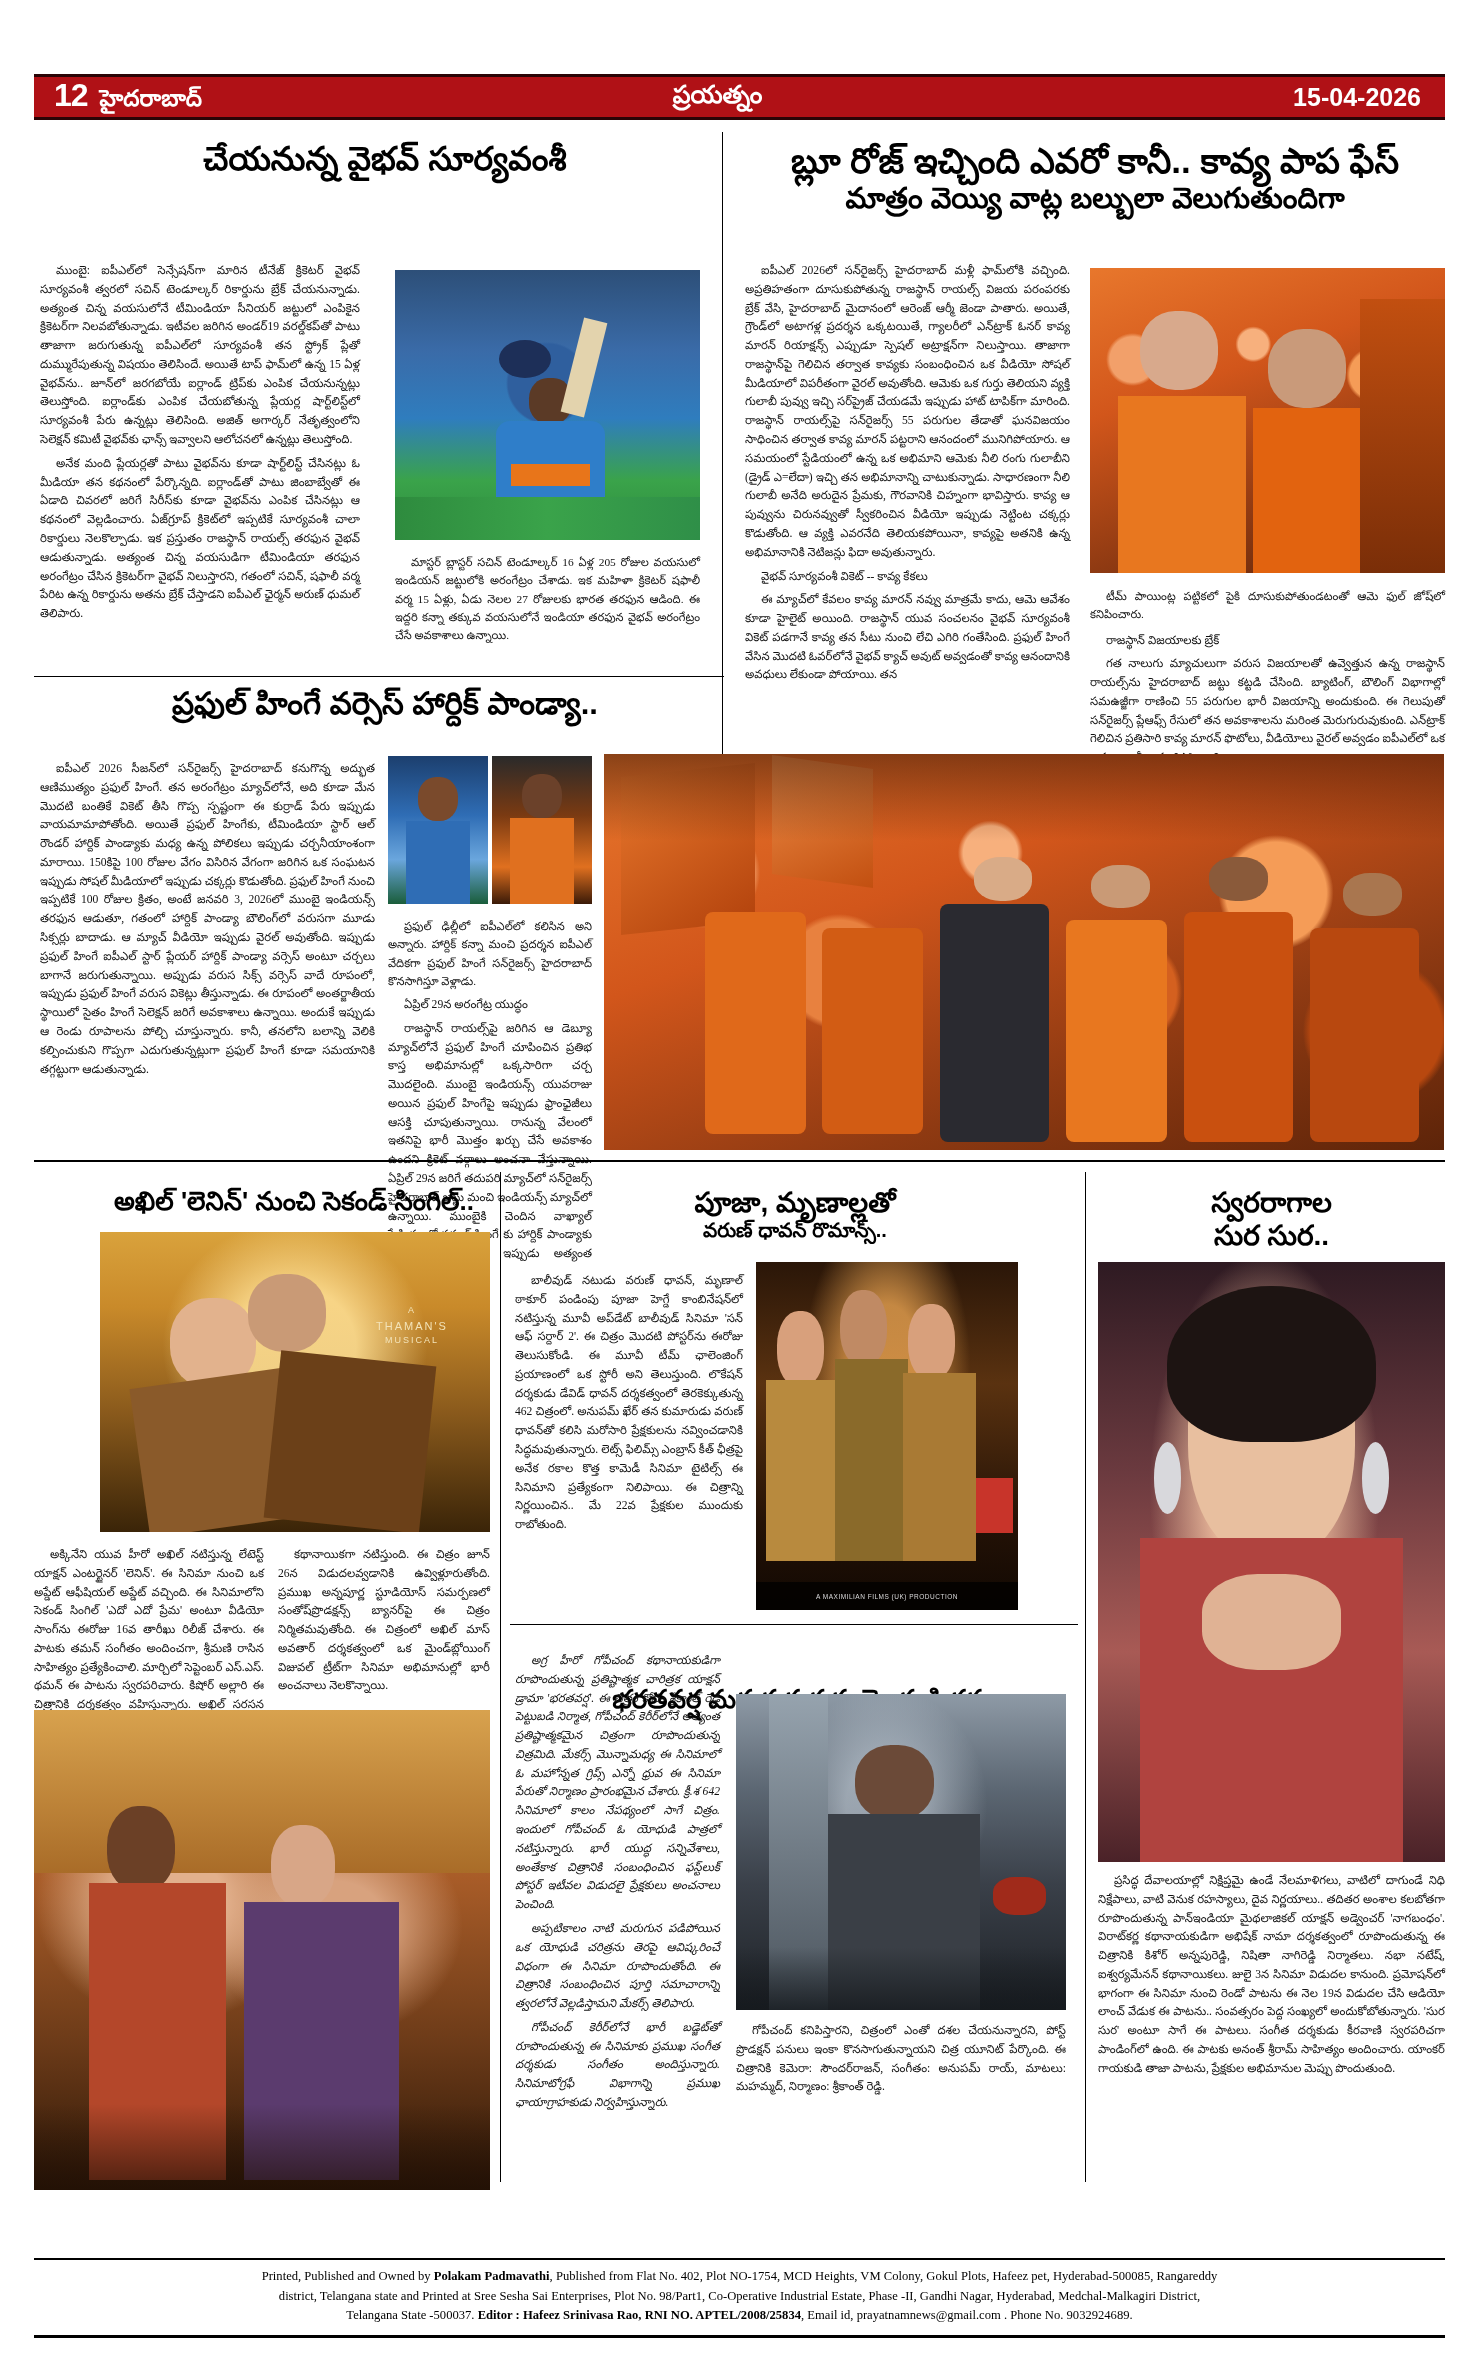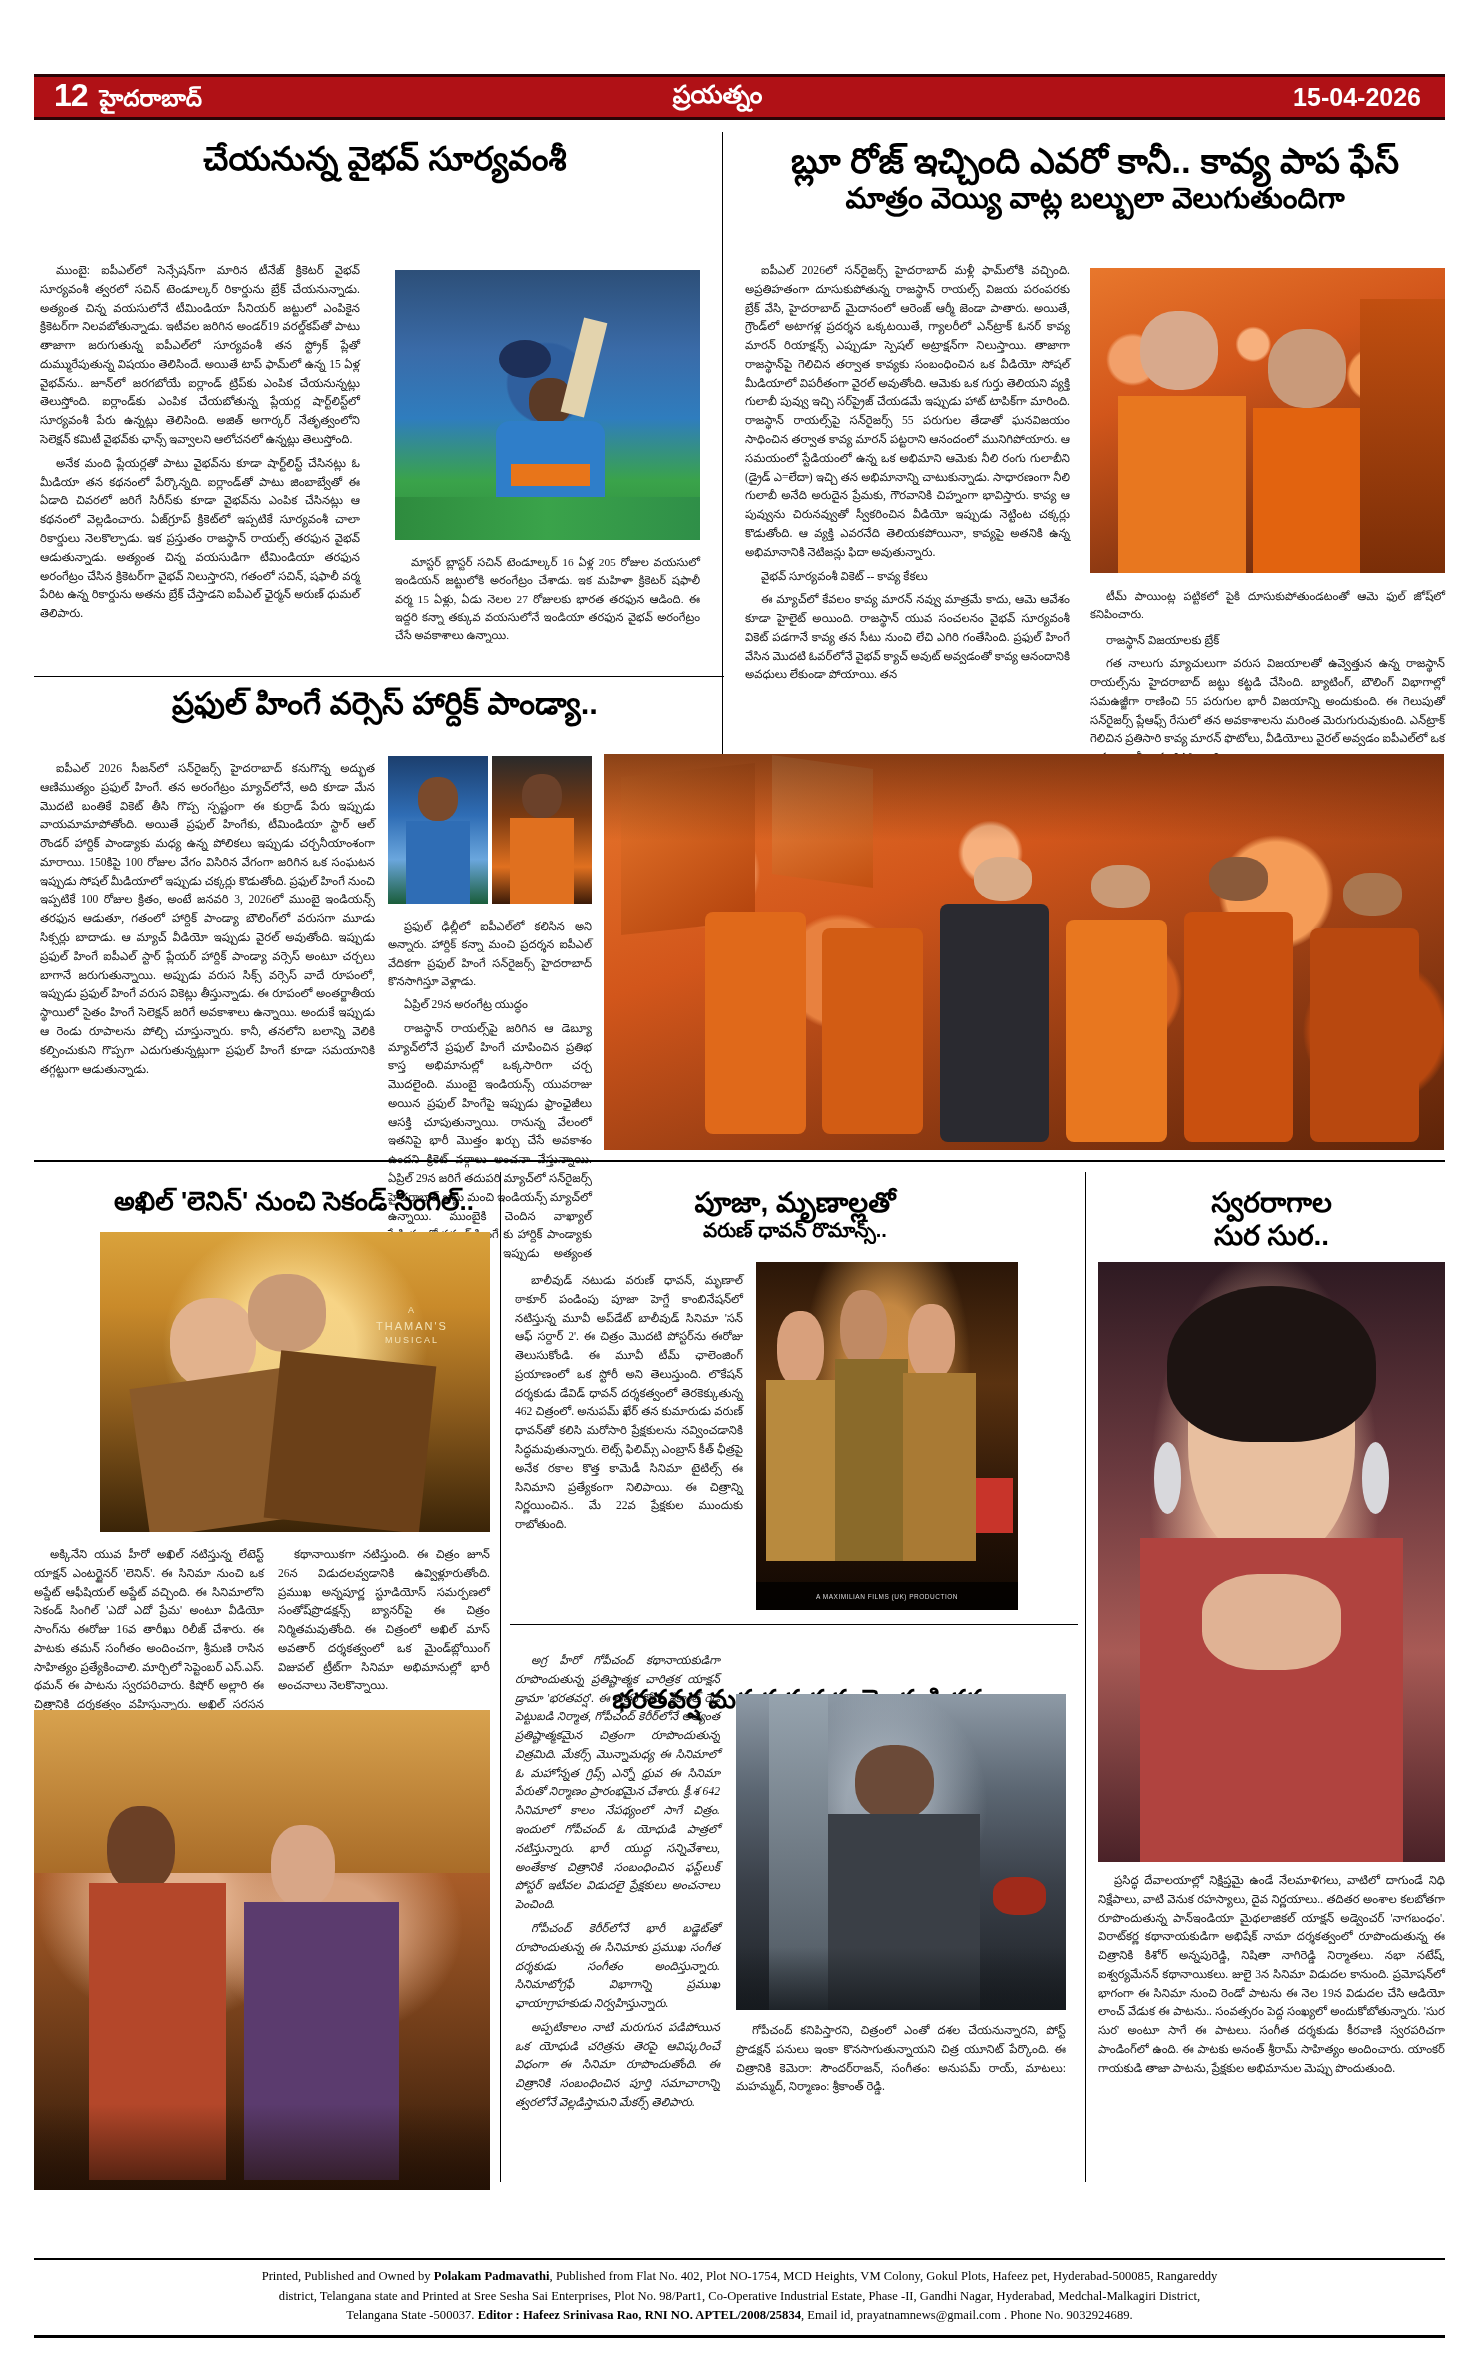--- a/index.html
+++ b/index.html
@@ -282,22 +282,22 @@
     </div>
   </div>
 
   <div class="rule hrule" style="left:510px;top:1624px;width:568px;"></div>
   <div style="position:absolute;left:515px;top:1684px;width:565px;" class="hl">
     <div style="font-size:26px;">భరతవర్ష మరుగున పడ్డ యోధుడి కథ</div>
   </div>
 
   <div class="body-col" style="position:absolute;left:515px;top:1652px;width:205px;font-style:italic;">
     <p>అగ్ర హీరో గోపీచంద్ కథానాయకుడిగా రూపొందుతున్న ప్రతిష్టాత్మక చారిత్రక యాక్షన్ డ్రామా 'భరతవర్ష'. ఈ చిత్రం కోసం శ్రీకాంత్ రెడ్డి పెట్టుబడి నిర్మాత, గోపీచంద్ కెరీర్‌లోనే అత్యంత ప్రతిష్టాత్మకమైన చిత్రంగా రూపొందుతున్న చిత్రమిది. మేకర్స్ మొన్నామధ్య ఈ సినిమాలో ఓ మహోన్నత గ్రిప్స్ ఎన్నో ధ్రువ ఈ సినిమా పేరుతో నిర్మాణం ప్రారంభమైన చేశారు. క్రీ.శ 642 సినిమాలో కాలం నేపథ్యంలో సాగే చిత్రం. ఇందులో గోపీచంద్ ఓ యోధుడి పాత్రలో నటిస్తున్నారు. భారీ యుద్ధ సన్నివేశాలు, అంతేకాక చిత్రానికి సంబంధించిన ఫస్ట్‌లుక్ పోస్టర్ ఇటీవల విడుదలై ప్రేక్షకులు అంచనాలు పెంచింది.</p>
+    <p>అప్పటికాలం నాటి మరుగున పడిపోయిన ఒక యోధుడి చరిత్రను తెరపై ఆవిష్కరించే విధంగా ఈ సినిమా రూపొందుతోంది. ఈ చిత్రానికి సంబంధించిన పూర్తి సమాచారాన్ని త్వరలోనే వెల్లడిస్తామని మేకర్స్ తెలిపారు.</p>
     <p>గోపీచంద్ కెరీర్‌లోనే భారీ బడ్జెట్‌తో రూపొందుతున్న ఈ సినిమాకు ప్రముఖ సంగీత దర్శకుడు సంగీతం అందిస్తున్నారు. సినిమాటోగ్రఫీ విభాగాన్ని ప్రముఖ ఛాయాగ్రాహకుడు నిర్వహిస్తున్నారు.</p>
-    <p>అప్పటికాలం నాటి మరుగున పడిపోయిన ఒక యోధుడి చరిత్రను తెరపై ఆవిష్కరించే విధంగా ఈ సినిమా రూపొందుతోంది. ఈ చిత్రానికి సంబంధించిన పూర్తి సమాచారాన్ని త్వరలోనే వెల్లడిస్తామని మేకర్స్ తెలిపారు.</p>
   </div>
 
   <div class="photo g-warrior" style="left:736px;top:1694px;width:330px;height:316px;">
     <div class="ph-inner" style="position:relative;">
       <div style="position:absolute;left:36%;top:16%;width:24%;height:24%;border-radius:45%;background:#6b4a38;"></div>
       <div style="position:absolute;left:24%;top:38%;width:50%;height:62%;background:#3a3f46;"></div>
       <div style="position:absolute;left:10%;top:0;width:18%;height:100%;background:linear-gradient(180deg,#96a3ae,#4a535c);"></div>
       <div style="position:absolute;right:6%;top:58%;width:16%;height:12%;background:#a02a1a;border-radius:40%;"></div>
       <div style="position:absolute;left:0;bottom:0;width:100%;height:20%;background:linear-gradient(180deg,transparent,rgba(20,24,28,.8));"></div>
     </div>

